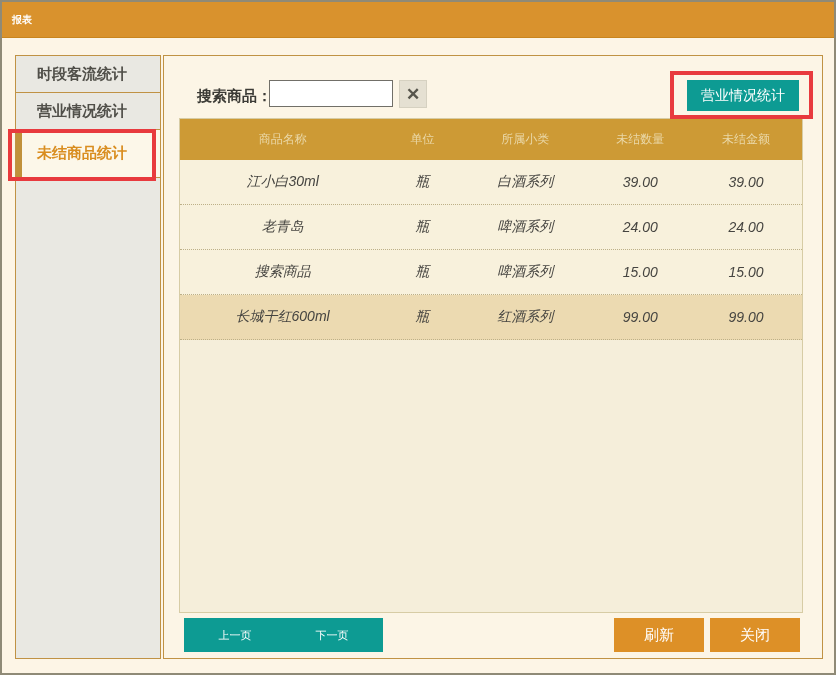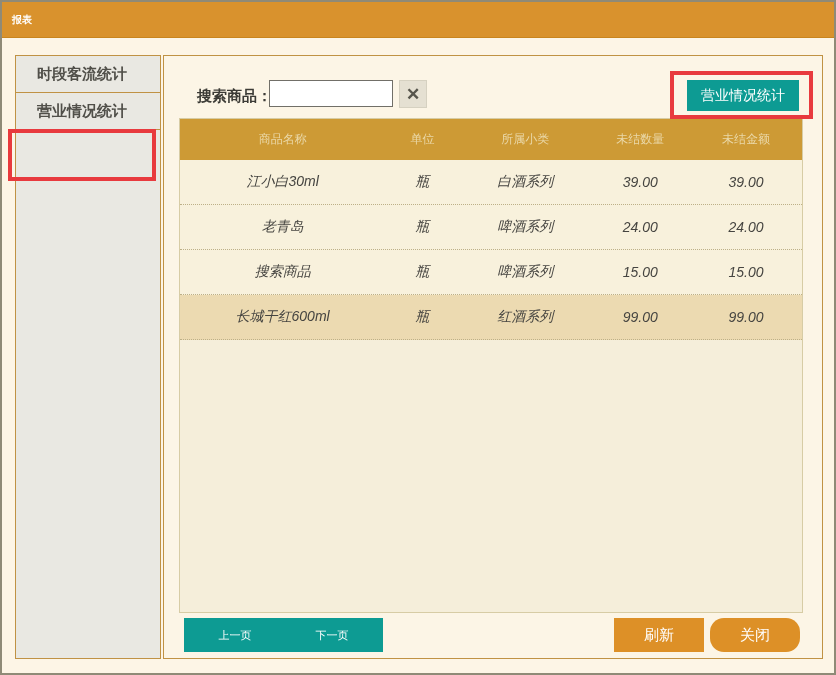--- a/index.html
+++ b/index.html
@@ -84,35 +84,38 @@
   
   .pg-btn{
     position:absolute; top:562px; width:102px; height:34px;
     background:#0d9b93; border:none; color:#fff; font-size:11px; cursor:pointer;
   }
   .pg-prev{ left:20px; } .pg-next{ left:117px; }
   .act-btn{
     position:absolute; top:562px; width:90px; height:34px;
     background:#dd9027; border:none; color:#fff; font-size:15px; cursor:pointer;
   }
-  .act-refresh{ left:450px; } .act-close{ left:546px;border-radius:14px; }
+  .act-refresh{ left:450px; } .act-close{ left:546px; }
 </style>
 </head>
 <body>
 
 <div class="window">
 
   <div class="titlebar">报表</div>
 
   <div class="sidebar">
     <div class="side-item">
       <span>时段客流统计</span>
     </div>
     <div class="side-item">
       <span>营业情况统计</span>
+    </div>
+    <div class="side-item selected">
+      <span>未结商品统计</span>
     </div>
   </div>
 
   <div class="annotation sidebar-hl"></div>
 
   <div class="main-panel">
 
     <span class="search-label">搜索商品：</span>
     <input class="search-input" type="text" value="" style="">
     <button class="clear-btn">

